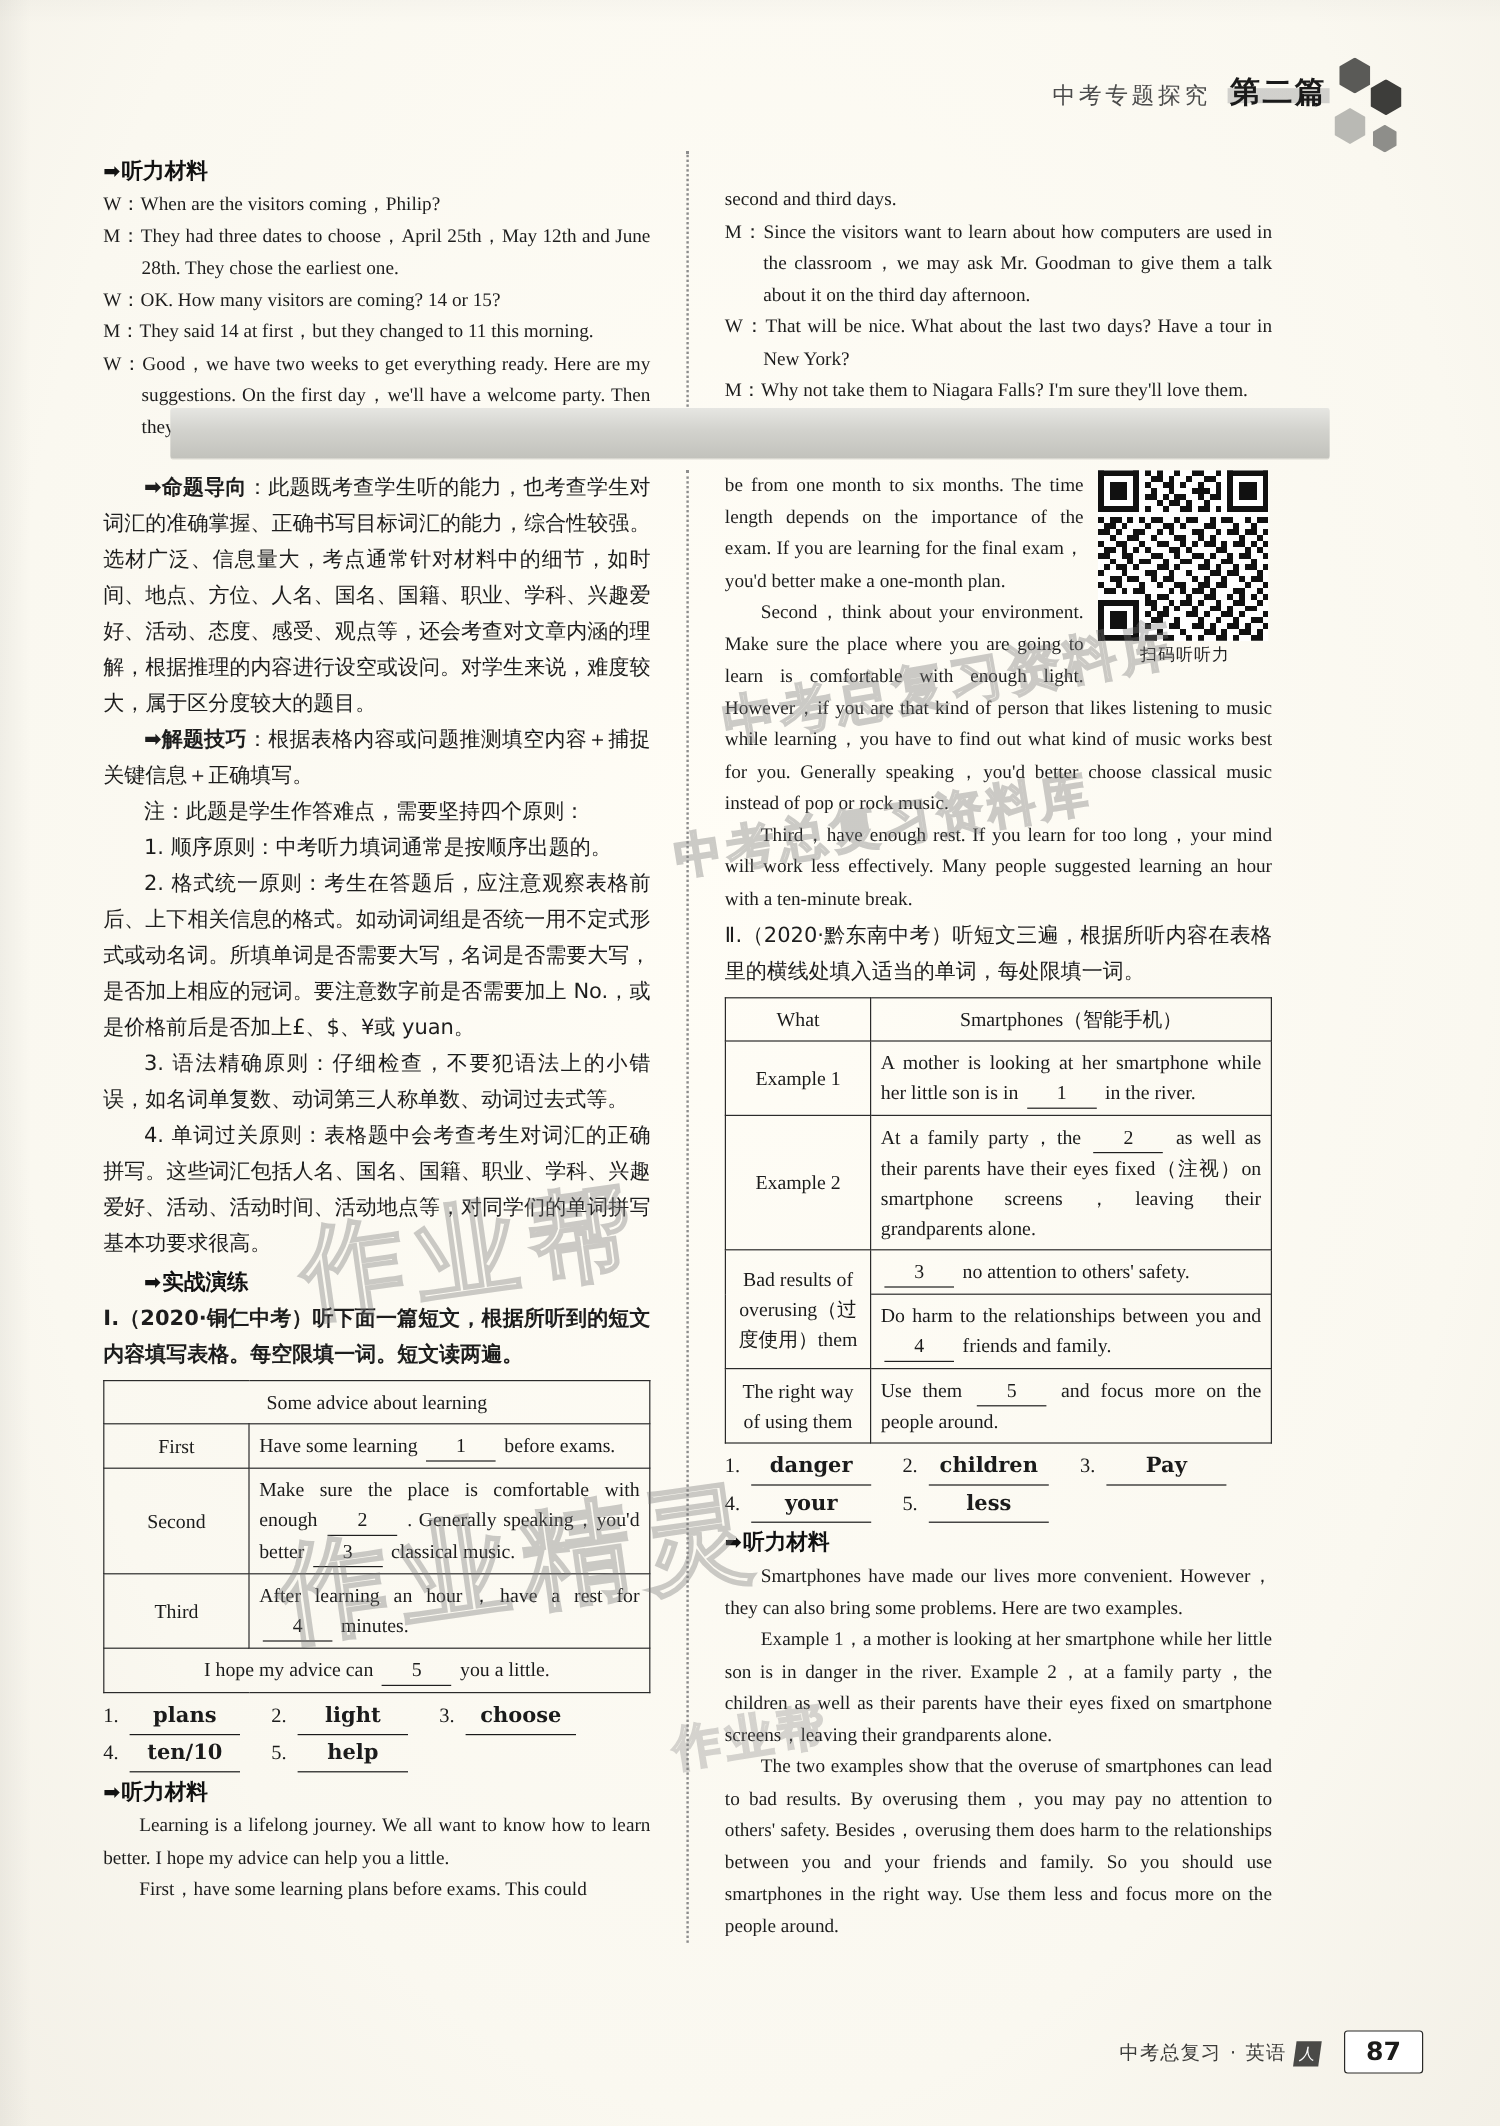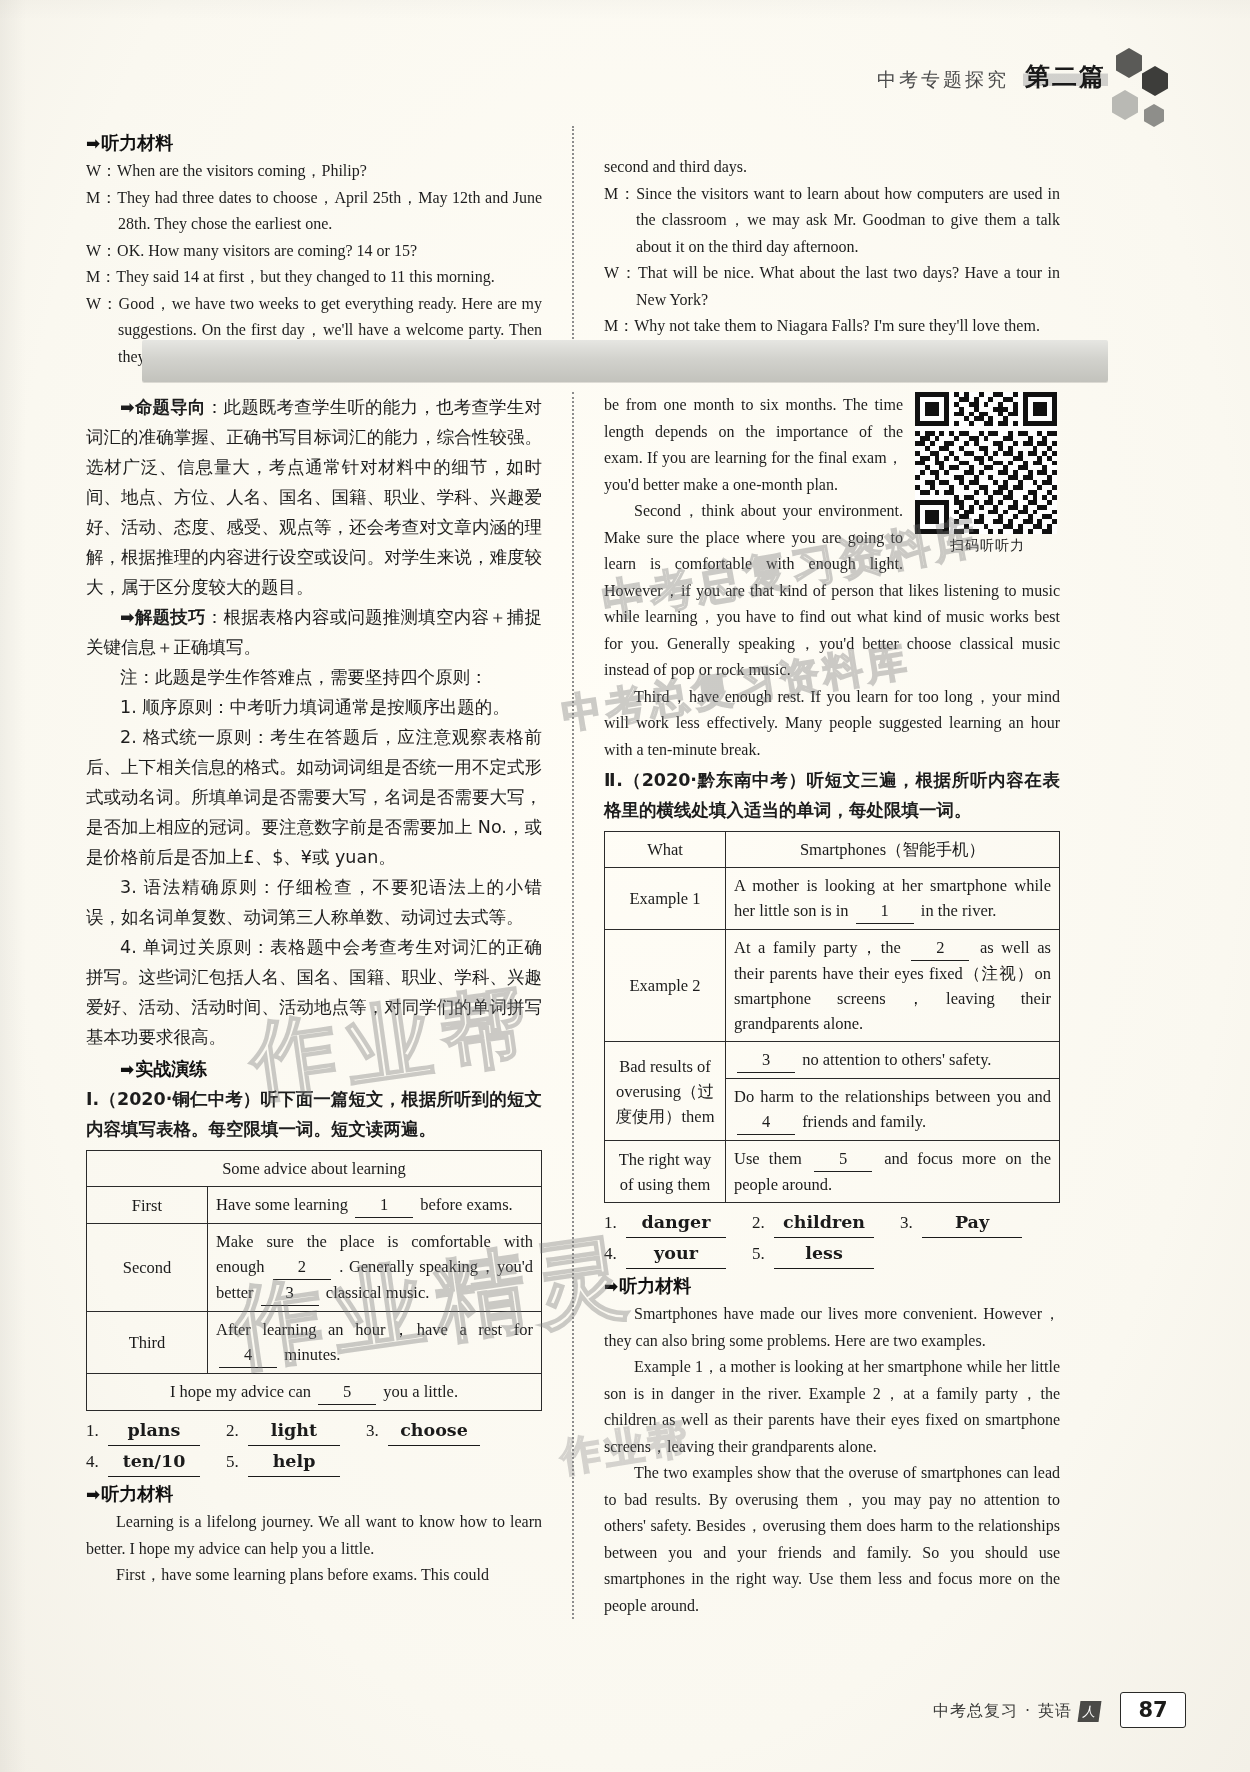--- a/index.html
+++ b/index.html
@@ -545,21 +545,21 @@
             </g>
           </svg>
         </div>
         <div class="qr-cap">扫码听听力</div>
       </div>
 
       <div class="en">be from one month to six months. The time length depends on the importance of the exam. If you are learning for the final exam，you'd better make a one-month plan.</div>
       <div class="en ind">Second，think about your environment. Make sure the place where you are going to learn is comfortable with enough light. However，if you are that kind of person that likes listening to music while learning，you have to find out what kind of music works best for you. Generally speaking，you'd better choose classical music instead of pop or rock music.</div>
       <div class="en ind">Third，have enough rest. If you learn for too long，your mind will work less effectively. Many people suggested learning an hour with a ten-minute break.</div>
 
-      <div class="cn" style="font-weight:bold;margin-top:2px;">Ⅱ.（2020·黔东南中考）听短文三遍，根据所听内容在表格里的横线处填入适当的单词，每处限填一词。</div>
+      <div class="cn" style="font-weight:normal;margin-top:2px;">Ⅱ.（2020·黔东南中考）听短文三遍，根据所听内容在表格里的横线处填入适当的单词，每处限填一词。</div>
 
       <table class="tbl">
         <tbody>
             <tr>
           <td class="ctr head">What</td>
           <td class="head">Smartphones（智能手机）</td>
         </tr>
         <tr>
           <td class="ctr">Example 1</td>
           <td class="just"><span>A mother is looking at her smartphone while her little son is in </span><span class="blank">1</span><span> in the river.</span></td>

